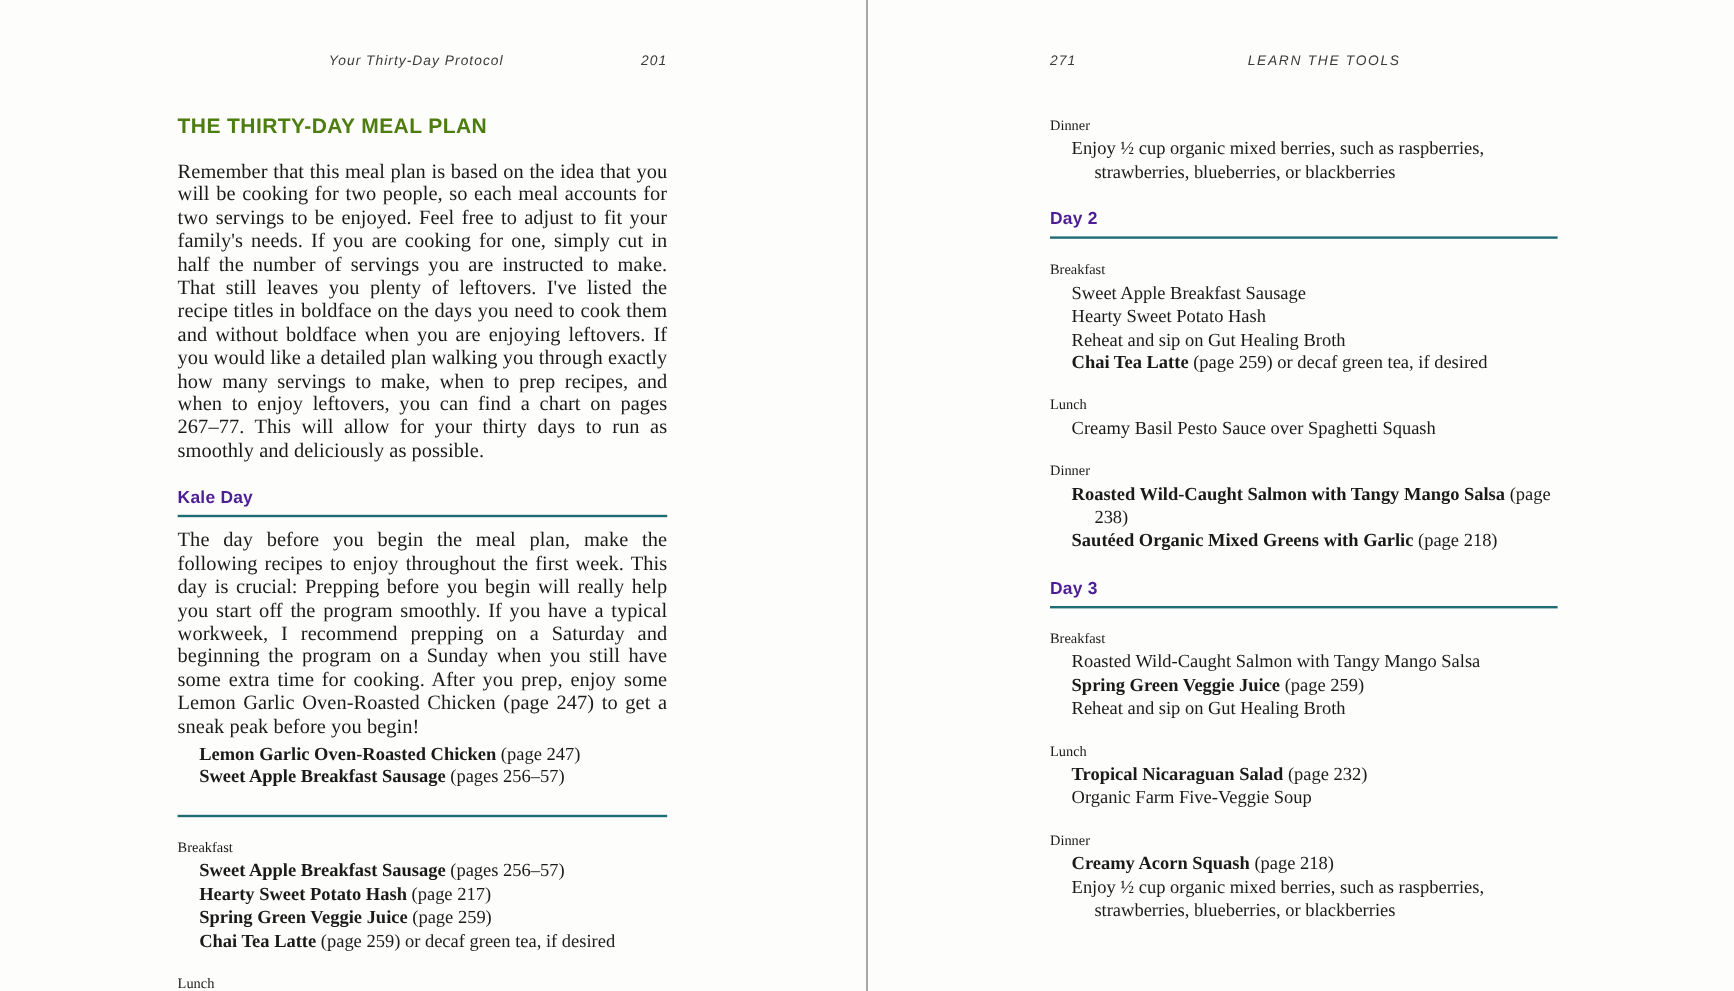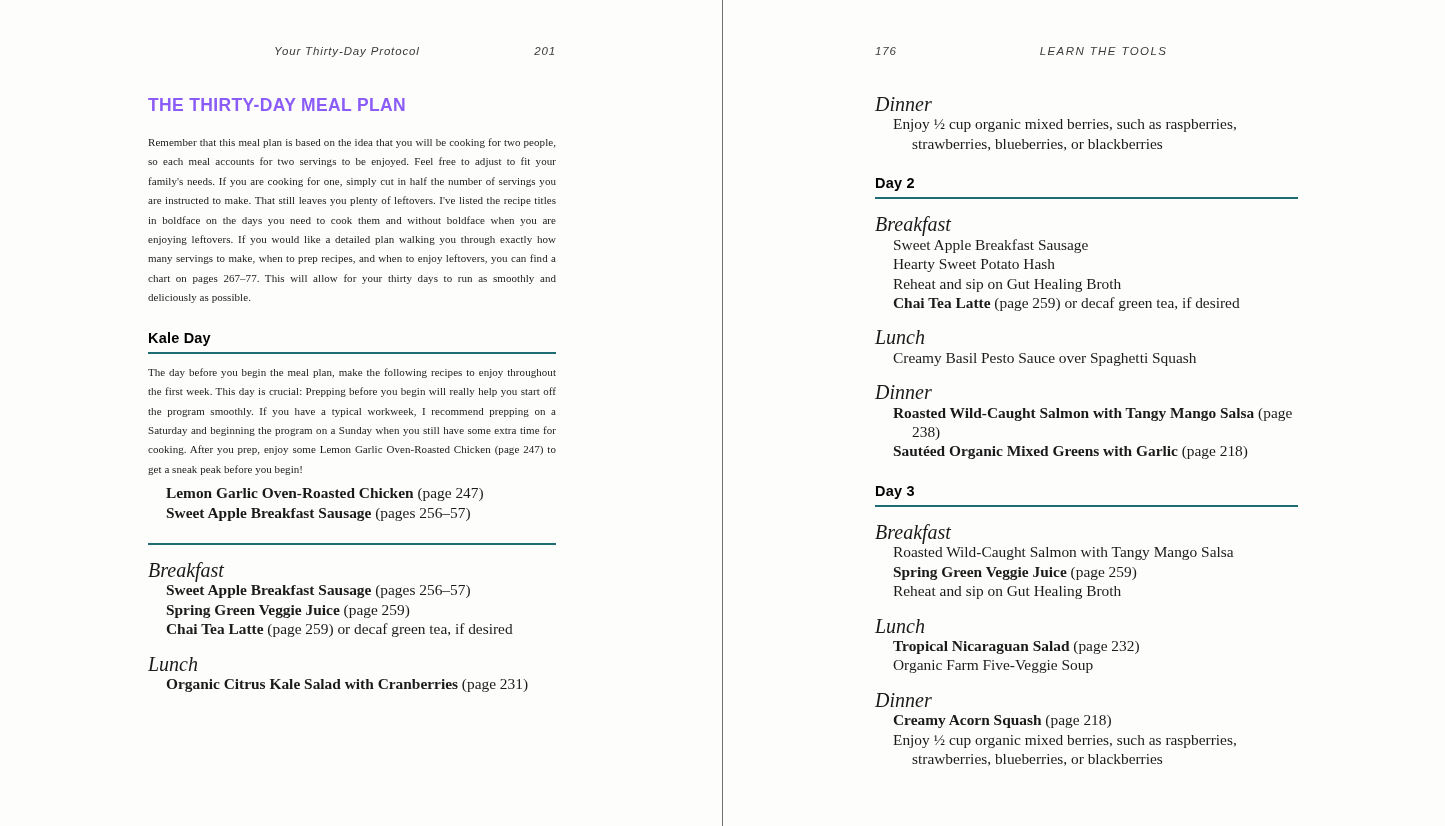--- a/index.html
+++ b/index.html
@@ -58,51 +58,50 @@
   .runhead-verso .rh-folio { margin-left: auto; }
   .runhead-recto .rh-folio { margin-right: 0; }
   .runhead-recto .rh-title { margin-left: 143px; letter-spacing: 1.4px; }
 
   
   h1.chapter-head {
     font-family: "Liberation Sans", sans-serif;
     font-weight: bold;
     font-size: 17.5px;
     letter-spacing: 0.35px;
-    color: #8b5cf6;
+    color: #4d7c0f;
     margin: 13px 0 17px 0;
     line-height: 1.2;
   }
   .day-block { margin-top: 21px; }
   h2.day-head {
     font-family: "Liberation Sans", sans-serif;
     font-weight: bold;
     font-size: 14.5px;
     letter-spacing: 0.2px;
-    color: #000000;
+    color: #4c1d95;
     margin: 12px 0 5px 0;
     line-height: 1.25;
   }
   .rule {
     height: 2px;
     background: #1f6d74;
     margin-bottom: 9px;
   }
 
   
   p.body {
-    font-size: 11px;
+    font-size: 17px;
     line-height: 19.4px;
     text-align: justify;
     margin: 0 0 4px 0;
     letter-spacing: 0.05px;
   }
   .meal {
-    font-style: italic;
-    font-size: 20px;
+    font-size: 12px;
     line-height: 19.4px;
     margin: 16px 0 0 0;
   }
   ul.items {
     list-style: none;
     margin: 0;
     padding: 0 0 0 18px;
   }
   ul.items li {
     font-size: 15.4px;
@@ -139,38 +138,39 @@
           <li><span class="bold">Sweet Apple Breakfast Sausage</span><span> (pages 256–57)</span></li>
         </ul>
     </div>
 
     <div class="day-block">
       <div class="rule"></div>
       <div>
           <div class="meal">Breakfast</div>
           <ul class="items">
             <li><span class="bold">Sweet Apple Breakfast Sausage</span><span> (pages 256–57)</span></li>
+            <li><span class="bold">Hearty Sweet Potato Hash</span><span> (page 217)</span></li>
             <li><span class="bold">Spring Green Veggie Juice</span><span> (page 259)</span></li>
             <li><span class="bold">Chai Tea Latte</span><span> (page 259) or decaf green tea, if desired</span></li>
           </ul>
           <div class="meal">Lunch</div>
           <ul class="items">
             <li><span class="bold">Organic Citrus Kale Salad with Cranberries</span><span> (page 231)</span></li>
           </ul>
         </div>
     </div>
 
   </div>
 
   <div class="gutter"></div>
 
   <div class="page page-right">
 
     <div class="runhead runhead-recto">
-      <span class="rh-folio">176</span>
+      <span class="rh-folio">271</span>
       <span class="rh-title">LEARN THE TOOLS</span>
     </div>
 
     <div>
         <div class="meal">Dinner</div>
         <ul class="items">
           <li><span>Enjoy ½ cup organic mixed berries, such as raspberries, strawberries, blueberries, or blackberries</span></li>
         </ul>
       </div>
 

